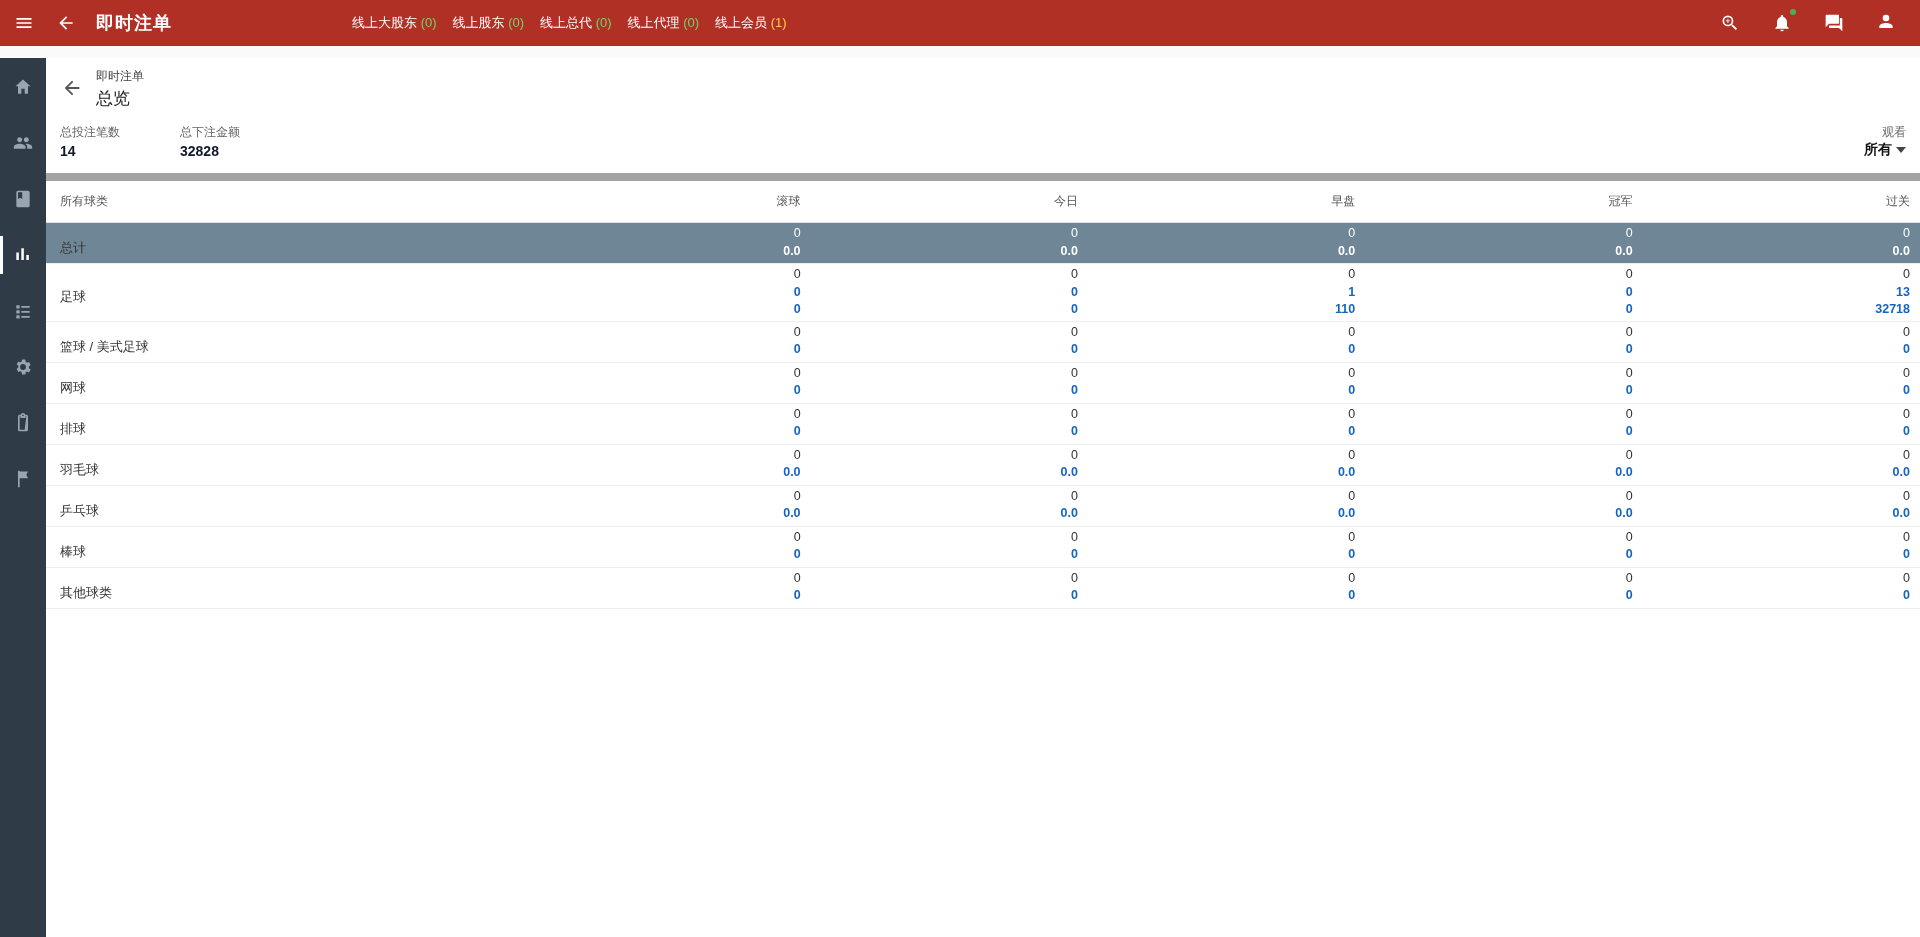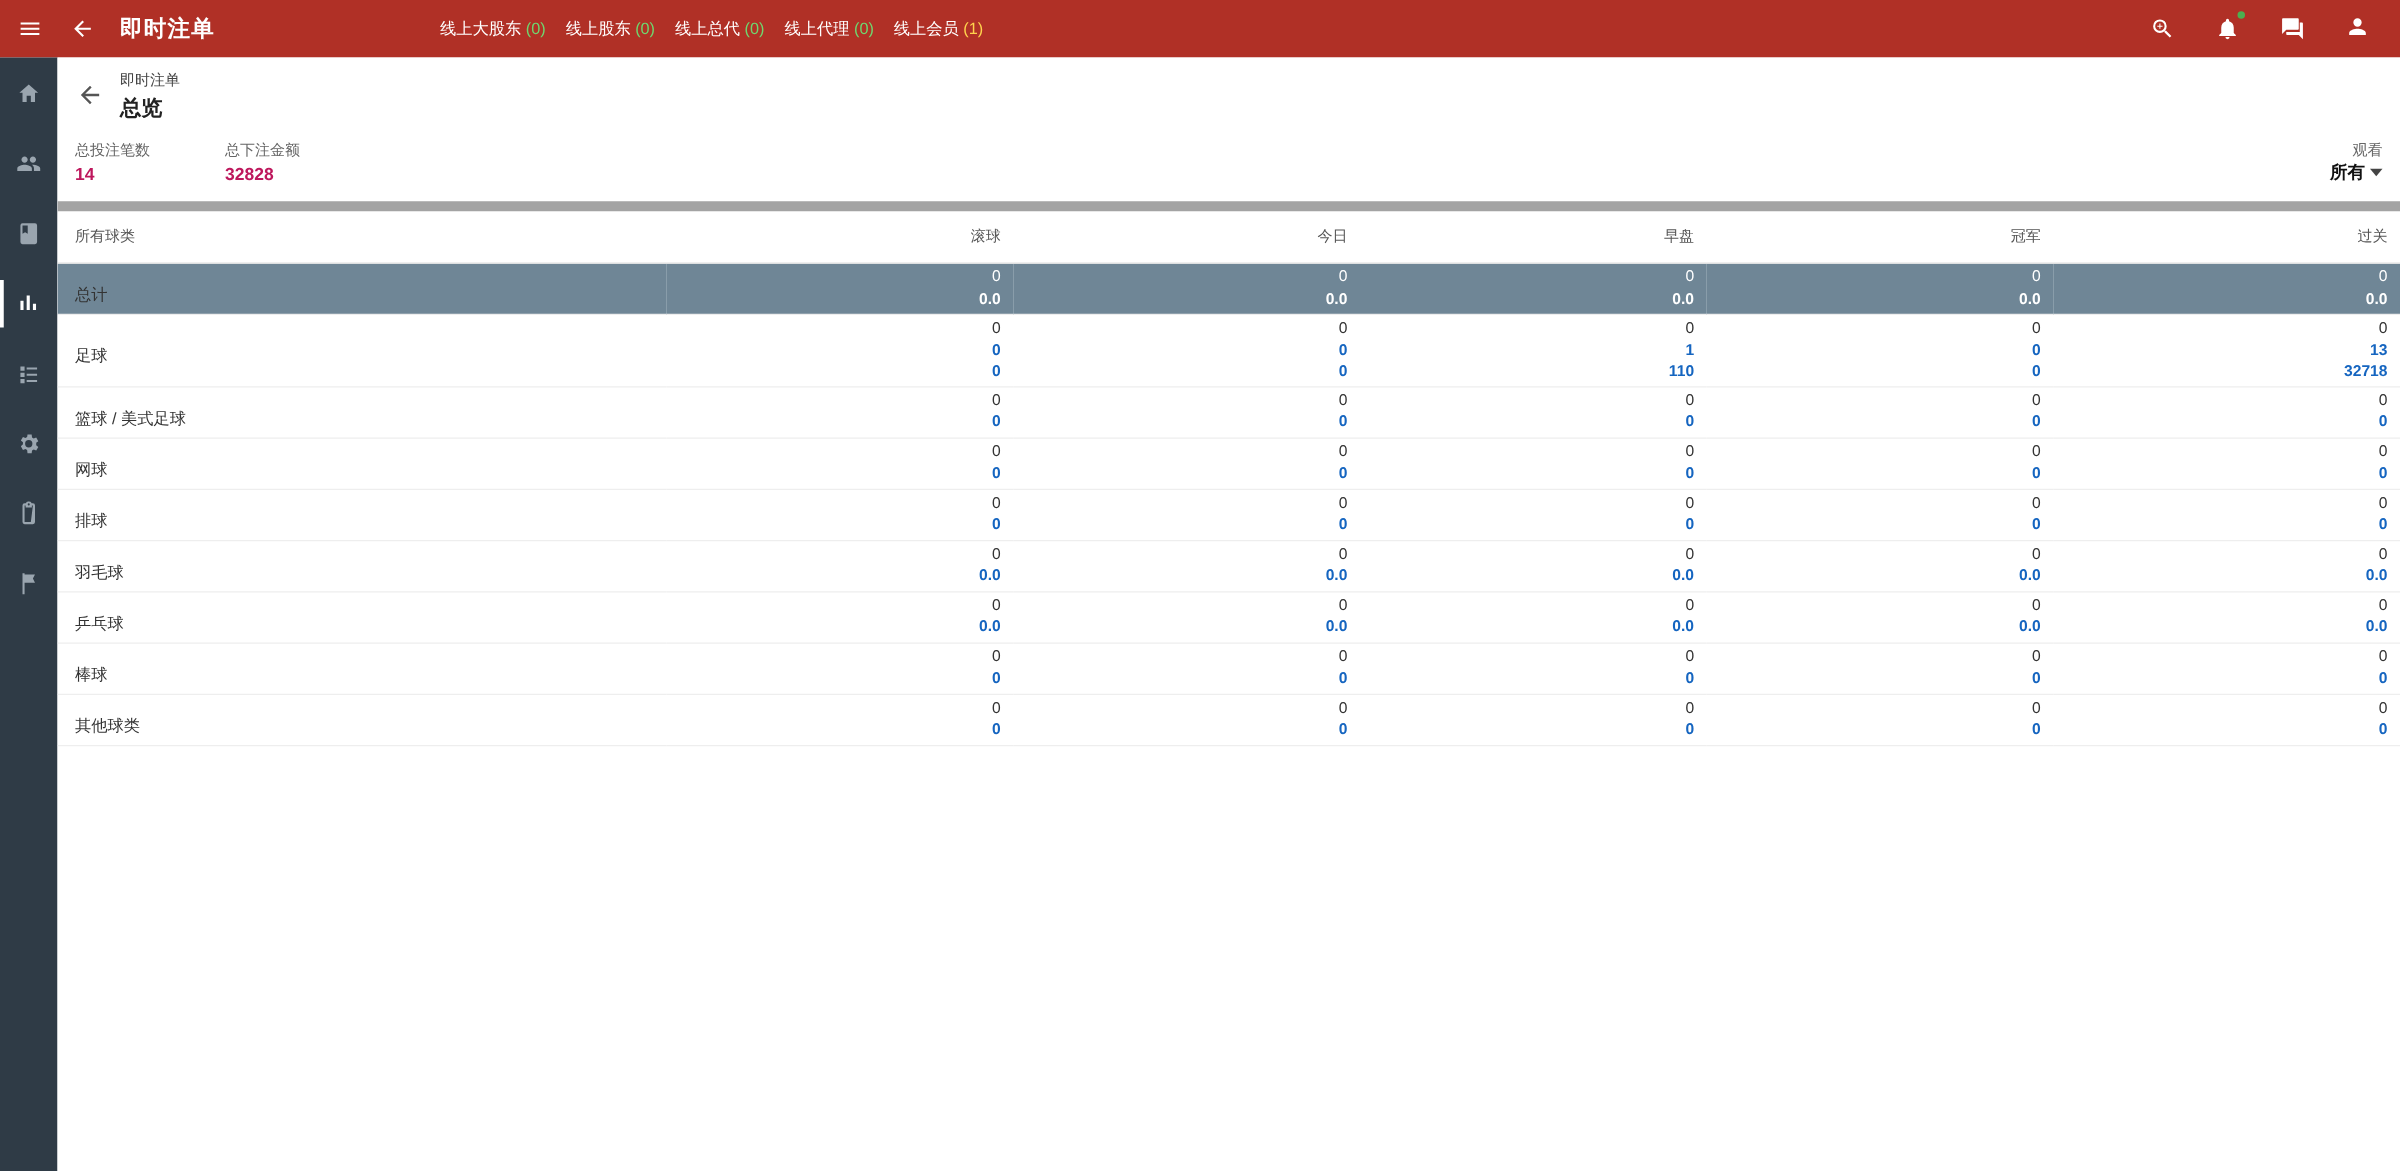--- a/index.html
+++ b/index.html
@@ -1,17 +1,17 @@
 <!DOCTYPE html>
 <html><head>
 <meta charset="utf-8">
 <style>
 * { box-sizing: border-box; margin: 0; padding: 0; }
 body { font-family: -apple-system, "Helvetica Neue", Arial, "PingFang SC", "Microsoft YaHei", sans-serif; font-size: 13px; color: #333; background: #fafafa; }
-.app-root { width: 1920px; height: 937px; display: flex; flex-direction: column; overflow: hidden; }
+.app-root { width: 1920px; height: 937px; display: flex; flex-direction: column; overflow: hidden; gap: 12px; }
 
 
 .topbar { height: 46px; background: #B03026; color: #fff; display: flex; align-items: center; padding: 0 12px; flex-shrink: 0; }
 .topbar-left { display: flex; align-items: center; gap: 18px; }
 .icon-btn { width: 24px; height: 24px; display: inline-flex; align-items: center; justify-content: center; cursor: pointer; color: #fff; }
 .icon-btn svg { fill: currentColor; }
 .app-title { font-size: 18px; font-weight: 700; letter-spacing: 1px; }
 .online-bar { display: flex; align-items: center; gap: 16px; margin-left: 180px; font-size: 13px; }
 .online-item { color: #fff; }
 .online-count-0 { color: #6fd66f; }
@@ -28,26 +28,26 @@
 .sidebar-item { width: 46px; height: 30px; display: flex; align-items: center; justify-content: center; color: #9aa5af; cursor: pointer; position: relative; }
 .sidebar-item.active { color: #fff; }
 .sidebar-item.active::before { content: ""; position: absolute; left: 0; top: -4px; bottom: -4px; width: 3px; background: #fff; }
 .sidebar-item svg { fill: currentColor; }
 
 
 .main { flex: 1; background: #fff; overflow: auto; }
 .page-head { padding: 10px 14px 6px; display: flex; align-items: flex-start; }
 .page-head .back { margin-right: 12px; color: #555; cursor: pointer; margin-top: 8px; }
 .page-head-titles .crumb { font-size: 12px; color: #444; }
-.page-head-titles .title { font-size: 17px; font-weight: 700; color: #222; margin-top: 2px; }
+.page-head-titles .title { font-size: 17px; font-weight: 400; color: #222; margin-top: 2px; }
 
 .summary-bar { display: flex; align-items: flex-start; padding: 8px 14px 14px; border-bottom: 8px solid #a3a3a3; }
 .summary-metric { margin-right: 60px; }
 .metric-label { font-size: 12px; color: #666; }
-.metric-value { font-size: 14px; font-weight: 700; color: #be185d; margin-top: 2px; }
+.metric-value { font-size: 14px; font-weight: 700; color: #0f172a; margin-top: 2px; }
 .view-filter { margin-left: auto; text-align: right; cursor: pointer; }
 .vf-label { font-size: 12px; color: #666; text-align: right; }
 .vf-value { font-size: 14px; font-weight: 700; color: #111; display: flex; align-items: center; justify-content: flex-end; gap: 4px; }
 .vf-value .tri { width: 0; height: 0; border-left: 5px solid transparent; border-right: 5px solid transparent; border-top: 6px solid #444; }
 
 
 .tbl { width: 100%; border-collapse: collapse; table-layout: fixed; }
 .tbl thead th { text-align: right; font-weight: 400; color: #555; font-size: 12px; padding: 12px 10px; border-bottom: 1px solid #e0e0e0; }
 .tbl thead th:first-child { text-align: left; padding-left: 14px; margin-left: 16px; }
 .tbl tbody td { text-align: right; padding: 2px 10px; font-size: 12.5px; color: #333; vertical-align: top; }

